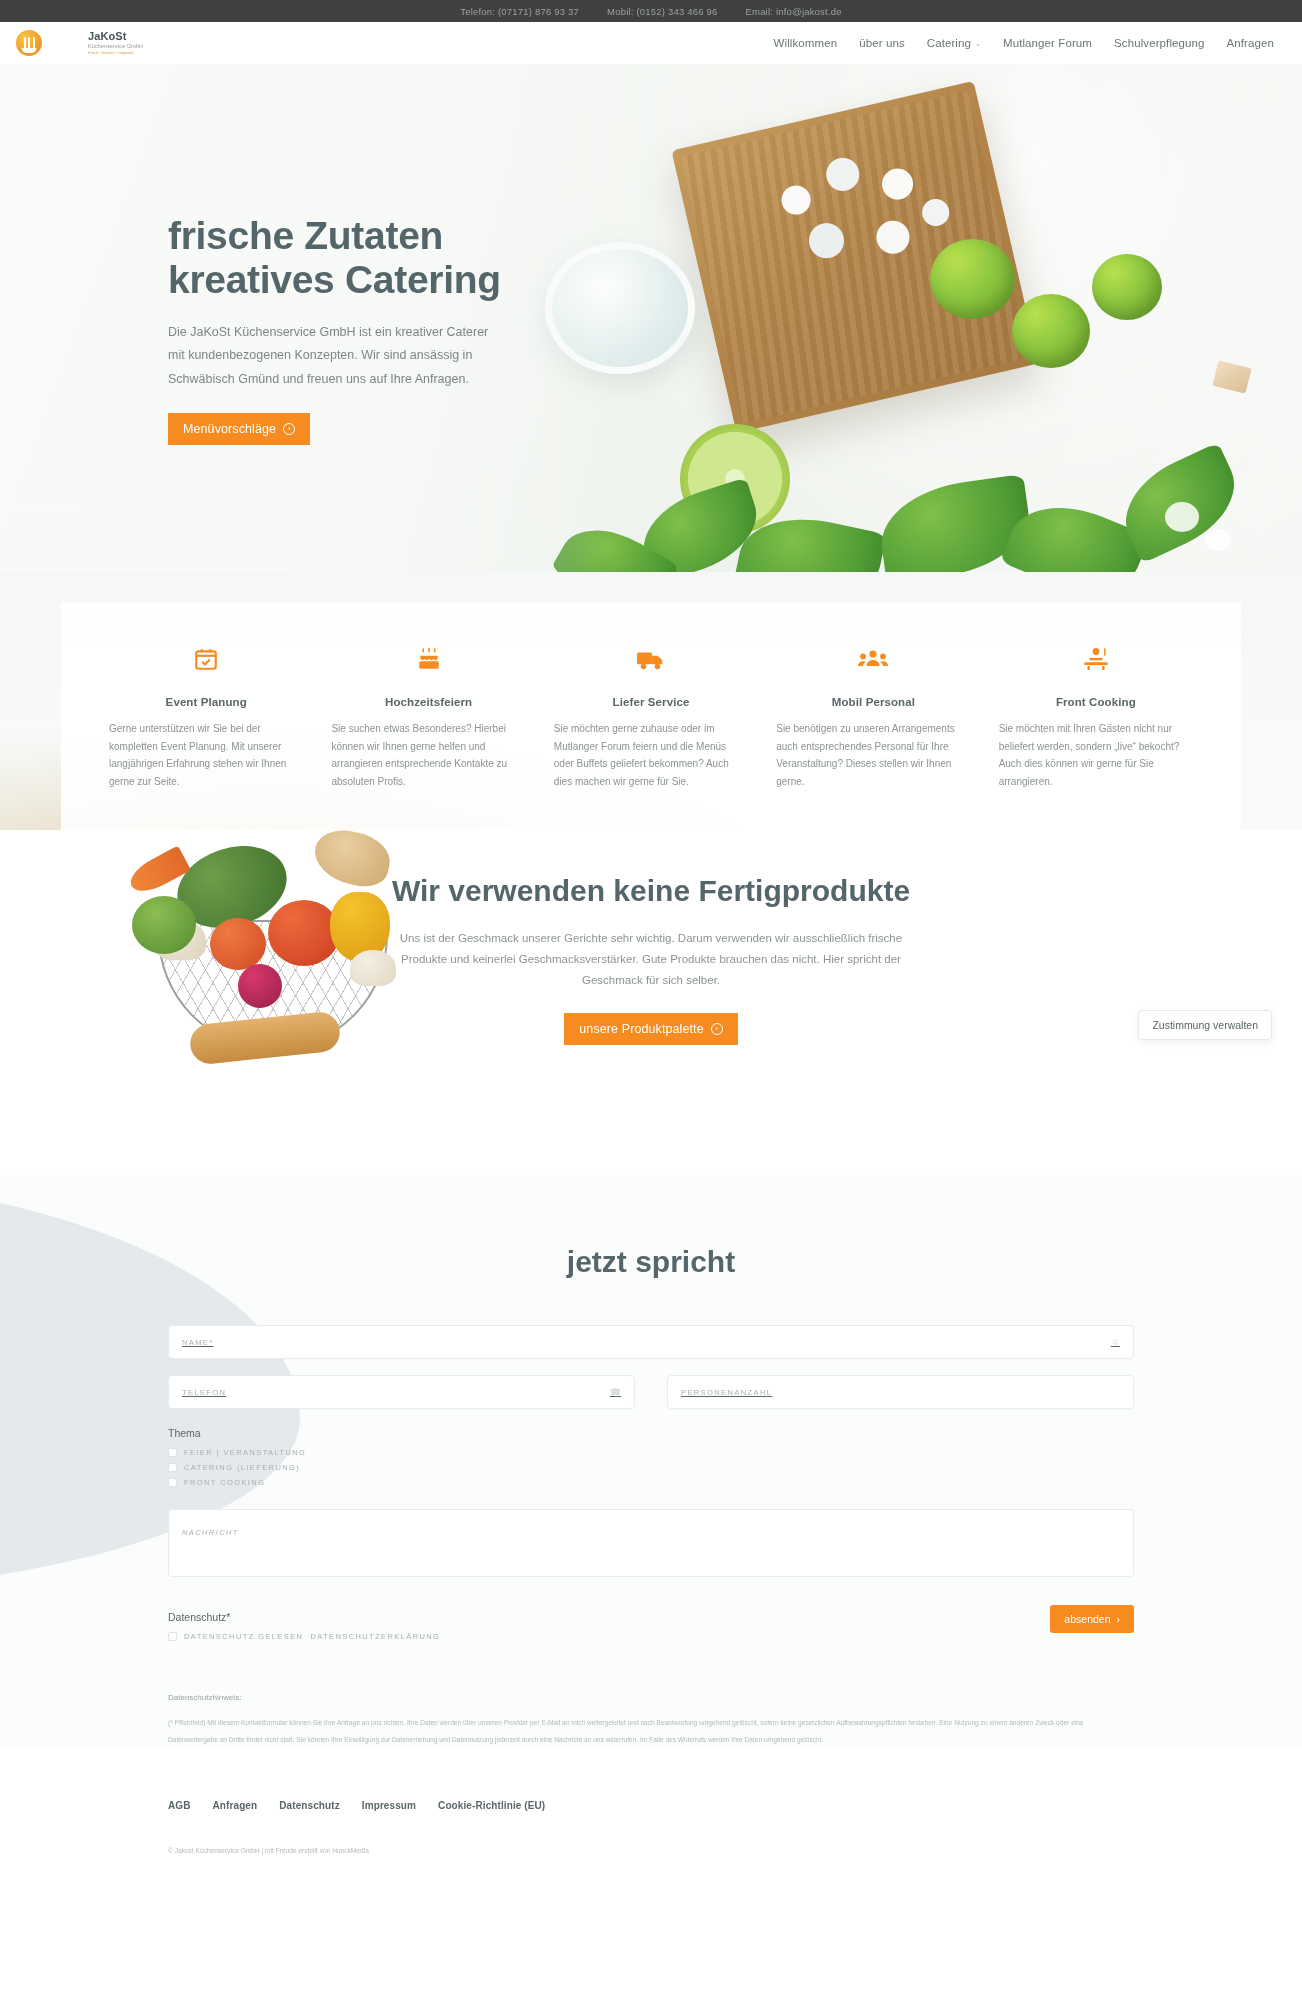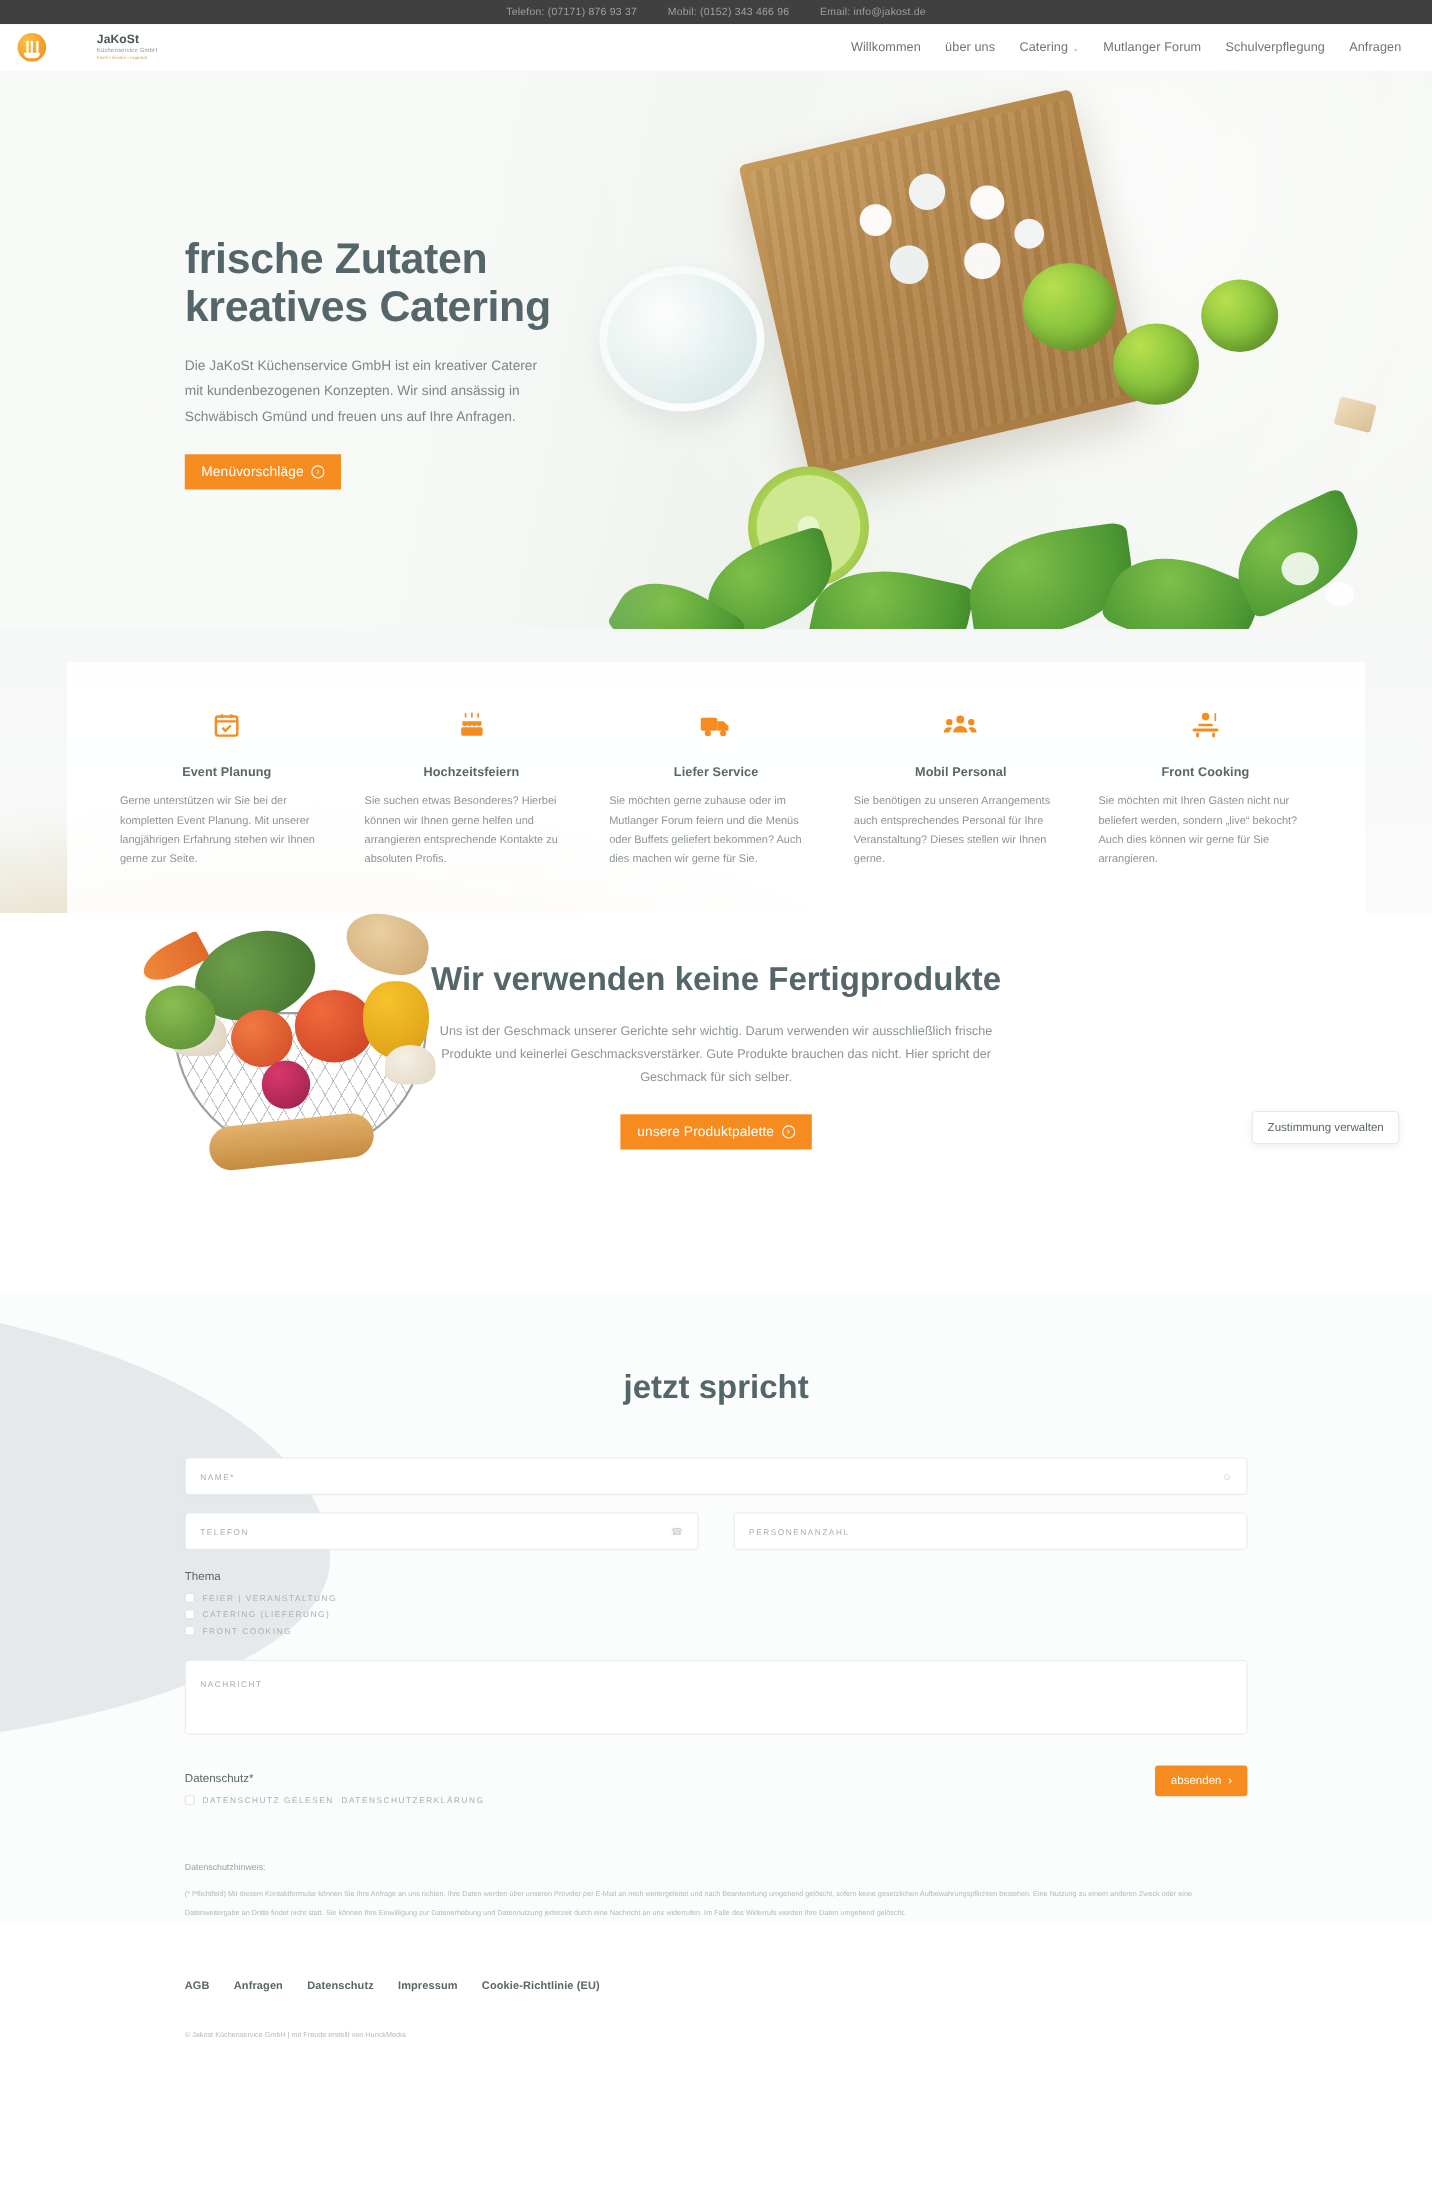--- a/index.html
+++ b/index.html
@@ -277,21 +277,21 @@
   .blob {
     position: absolute; left: -260px; top: 0px; width: 560px; height: 420px;
     background: #e6e9ec;
     border-radius: 0 100% 100% 0 / 0 58% 42% 0;
     z-index: 1;
   }
   .form-inner { position: relative; z-index: 3; width: 966px; margin: 0 auto; }
   .form-title {
     text-align: center; font-size: 30px; font-weight: 700; color: #55666a; margin-bottom: 46px;
   }
-  .form-row { display: flex; gap: 32px; margin-bottom: 16px; }
+  .form-row { display: flex; gap: 32px; margin-bottom: 16px; text-decoration: underline; }
   .field {
     flex: 1;
     height: 34px;
     background: #fff;
     border: 1px solid #e9ecec;
     border-radius: 4px;
     display: flex; align-items: center; justify-content: space-between;
     padding: 0 13px;
     box-shadow: 0 1px 2px rgba(0,0,0,.02);
   }
@@ -309,20 +309,21 @@
   .check-label {
     font-size: 7.5px; letter-spacing: 1.4px; color: #a8b0b2; text-transform: uppercase;
   }
   .textarea {
     margin-top: 22px;
     height: 68px;
     background: #fff;
     border: 1px solid #e9ecec;
     border-radius: 4px;
     padding: 11px 13px;
+    font-style: italic;
   }
   .submit-row { display: flex; justify-content: flex-end; margin-top: 16px; }
   .btn-submit {
     display: inline-flex; align-items: center; gap: 6px;
     background: #f68b1f; color: #fff; border: none;
     font-size: 10.5px; padding: 8px 14px; border-radius: 3px; cursor: pointer;
   }
   .privacy-head { font-size: 8px; color: #9aa1a3; margin: 46px 0 12px; }
   .privacy-text { font-size: 6.6px; line-height: 2.6; color: #b4babc; max-width: 1180px; }
 

